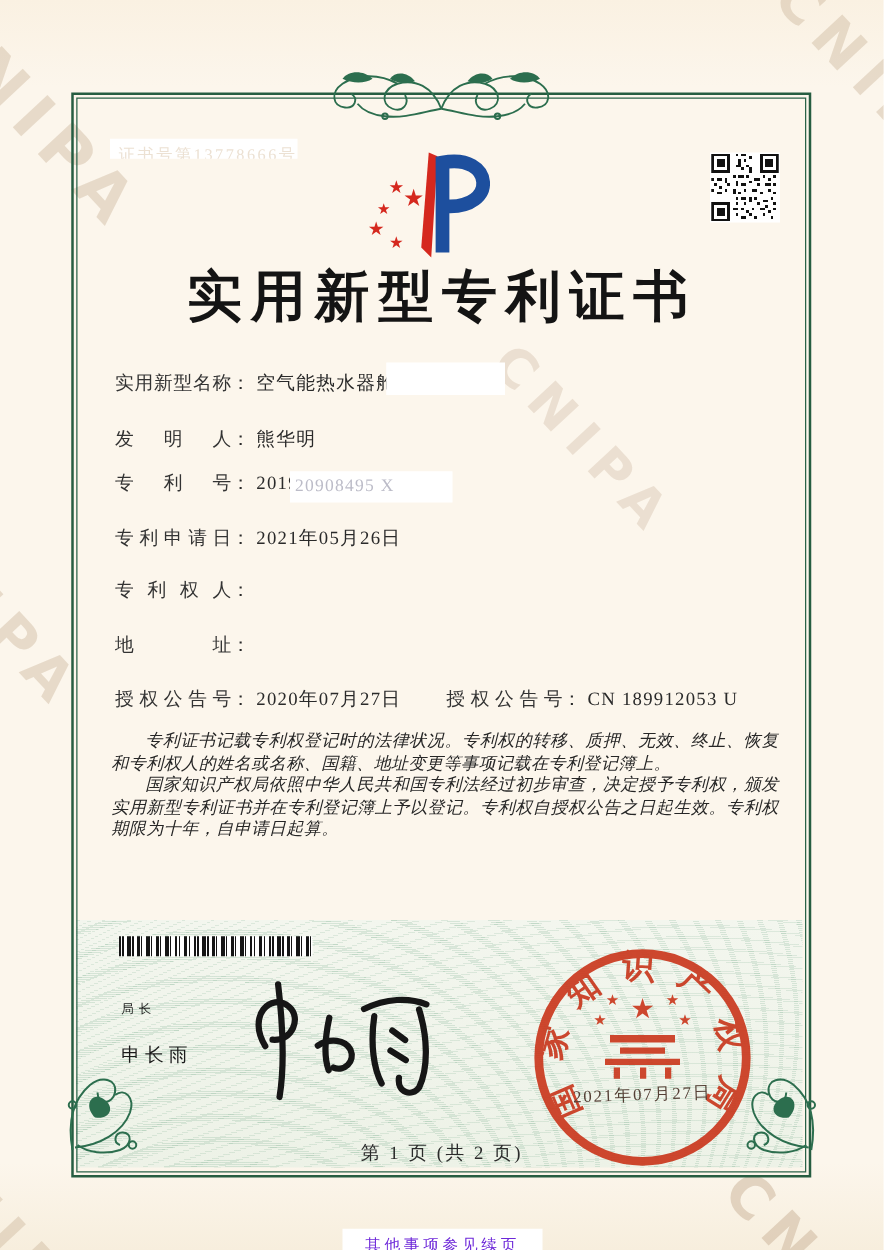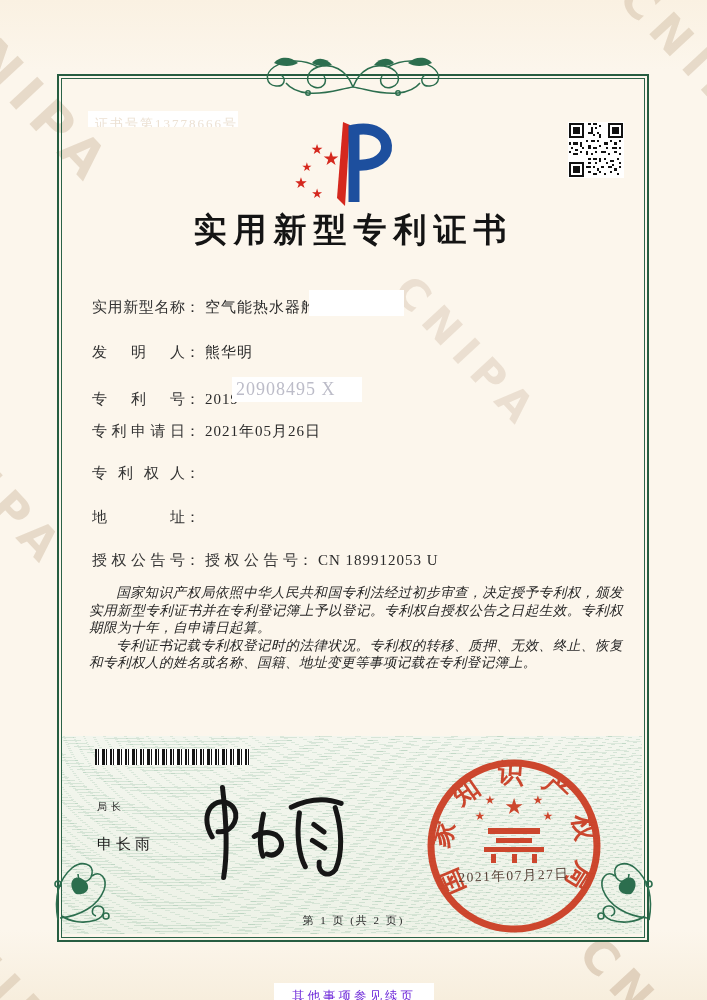--- a/index.html
+++ b/index.html
@@ -30,27 +30,27 @@
   
   .orn{position:absolute;}
   .orn-top{left:248px;top:55px;}
   .orn-bl{left:50px;top:832px;}
   .orn-br{left:562px;top:832px;transform:scaleX(-1);}
   
   .redact{position:absolute;background:#ffffff;overflow:hidden;white-space:nowrap;}
   .redact-certno{left:88px;top:111px;width:146px;height:16px;font-size:13px;line-height:26px;
                  color:#ece1d3;letter-spacing:2px;padding-left:4px;text-align:right;}
   .redact-nametail{left:309px;top:290px;width:95px;height:26px;}
-  .redact-patno{left:232px;top:377px;width:126px;height:25px;font-size:18px;line-height:25px;
+  .redact-patno{left:232px;top:377px;width:126px;height:25px;font-size:14px;line-height:25px;
                 color:#bcbcc8;letter-spacing:1px;padding-left:4px;}
   
   .logo{position:absolute;left:293px;top:118px;}
   .qr{position:absolute;left:568px;top:122px;background:#fff;padding:1px;line-height:0;}
   
-  .title{position:absolute;left:0;right:0;top:208px;text-align:center;font-size:33px;
+  .title{position:absolute;left:0;right:0;top:208px;text-align:center;font-size:44px;
          font-weight:bold;letter-spacing:7px;color:#141414;}
   
   .frow{position:absolute;left:92px;font-size:15px;color:#2a2a2a;white-space:pre;
         display:flex;align-items:baseline;line-height:22px;}
   .flabel{display:inline-block;width:93px;text-align:justify;text-align-last:justify;color:#333;}
   .fcolon{display:inline-block;margin-right:5px;}
   .fvalue{letter-spacing:1px;}
   .fvalue-fixed{display:inline-block;width:152px;letter-spacing:1px;}
   
   .body-text{position:absolute;left:89px;top:584px;width:534px;font-size:13.6px;line-height:17.6px;
@@ -62,21 +62,21 @@
       #fff 4px 7px,#151515 7px 10px,#fff 10px 11px,#151515 11px 12px,#fff 12px 15px);}
   
   .signer-title{position:absolute;left:97px;top:800px;font-size:10px;letter-spacing:4px;
                 font-family:"Liberation Sans","DejaVu Sans",sans-serif;color:#1a1a1a;}
   .signer-name{position:absolute;left:97px;top:835px;font-size:15px;letter-spacing:4px;
                font-family:Liberation Mono, monospace;color:#1a1a1a;}
   .signature{position:absolute;left:188px;top:780px;transform:rotate(-2deg);}
   
   .seal{position:absolute;left:424px;top:756px;}
   
-  .page-note{position:absolute;left:0;right:0;top:913px;text-align:center;font-size:11px;
+  .page-note{position:absolute;left:0;right:0;top:913px;text-align:center;font-size:15px;
              letter-spacing:2px;color:#2b2b2b;}
   .cont-note{position:absolute;left:274px;top:942px;width:160px;height:26px;background:#fff;
              text-align:center;font-size:12.5px;letter-spacing:3px;line-height:26px;color:#6d28d9;margin-top:41px;}
 </style>
 </head>
 <body>
 
 <div class="page">
 
   <div class="wm wm1">CNIPA</div>
@@ -160,44 +160,44 @@
 
   <div class="frow" style="top:296px">
     <span class="flabel">实用新型名称</span><span class="fcolon">：</span><span class="fvalue">空气能热水器舱</span>
   </div>
   <div class="redact redact-nametail"></div>
 
   <div class="frow" style="top:341px">
     <span class="flabel">发明人</span><span class="fcolon">：</span><span class="fvalue">熊华明</span>
   </div>
 
-  <div class="frow" style="top:388px">
+  <div class="frow" style="top:376px">
     <span class="flabel">专利号</span><span class="fcolon">：</span><span class="fvalue">2019</span>
   </div>
   <div class="redact redact-patno">20908495 X</div>
 
   <div class="frow" style="top:420px">
     <span class="flabel">专利申请日</span><span class="fcolon">：</span><span class="fvalue">2021年05月26日</span>
   </div>
 
   <div class="frow" style="top:462px">
     <span class="flabel">专利权人</span><span class="fcolon">：</span>
   </div>
 
   <div class="frow" style="top:506px">
     <span class="flabel">地址</span><span class="fcolon">：</span>
   </div>
 
   <div class="frow" style="top:549px">
-    <span class="flabel">授权公告号</span><span class="fcolon">：</span><span class="flabel">授权公告号</span><span class="fcolon">：</span><span class="fvalue">CN 189912053 U</span>
+    <span class="flabel">授权公告号</span><span class="fcolon">：</span><span class="fvalue fvalue-fixed">2020年07月27日</span><span class="flabel">授权公告号</span><span class="fcolon">：</span><span class="fvalue">CN 189912053 U</span>
   </div>
 
   <div class="body-text">
+    <p>专利证书记载专利权登记时的法律状况。专利权的转移、质押、无效、终止、恢复和专利权人的姓名或名称、国籍、地址变更等事项记载在专利登记簿上。</p>
     <p>国家知识产权局依照中华人民共和国专利法经过初步审查，决定授予专利权，颁发实用新型专利证书并在专利登记簿上予以登记。专利权自授权公告之日起生效。专利权期限为十年，自申请日起算。</p>
-    <p>专利证书记载专利权登记时的法律状况。专利权的转移、质押、无效、终止、恢复和专利权人的姓名或名称、国籍、地址变更等事项记载在专利登记簿上。</p>
   </div>
 
   <div class="barcode"></div>
 
   <div class="signer-title">局长</div>
   <div class="signer-name">申长雨</div>
 
   <svg class="signature" width="160" height="100" viewBox="0 0 160 100">
     <g fill="none" stroke="#161616" stroke-width="5" stroke-linecap="round" stroke-linejoin="round">
       <path d="M24,55 C10,30 30,12 44,24 C54,33 46,52 30,50"></path>

